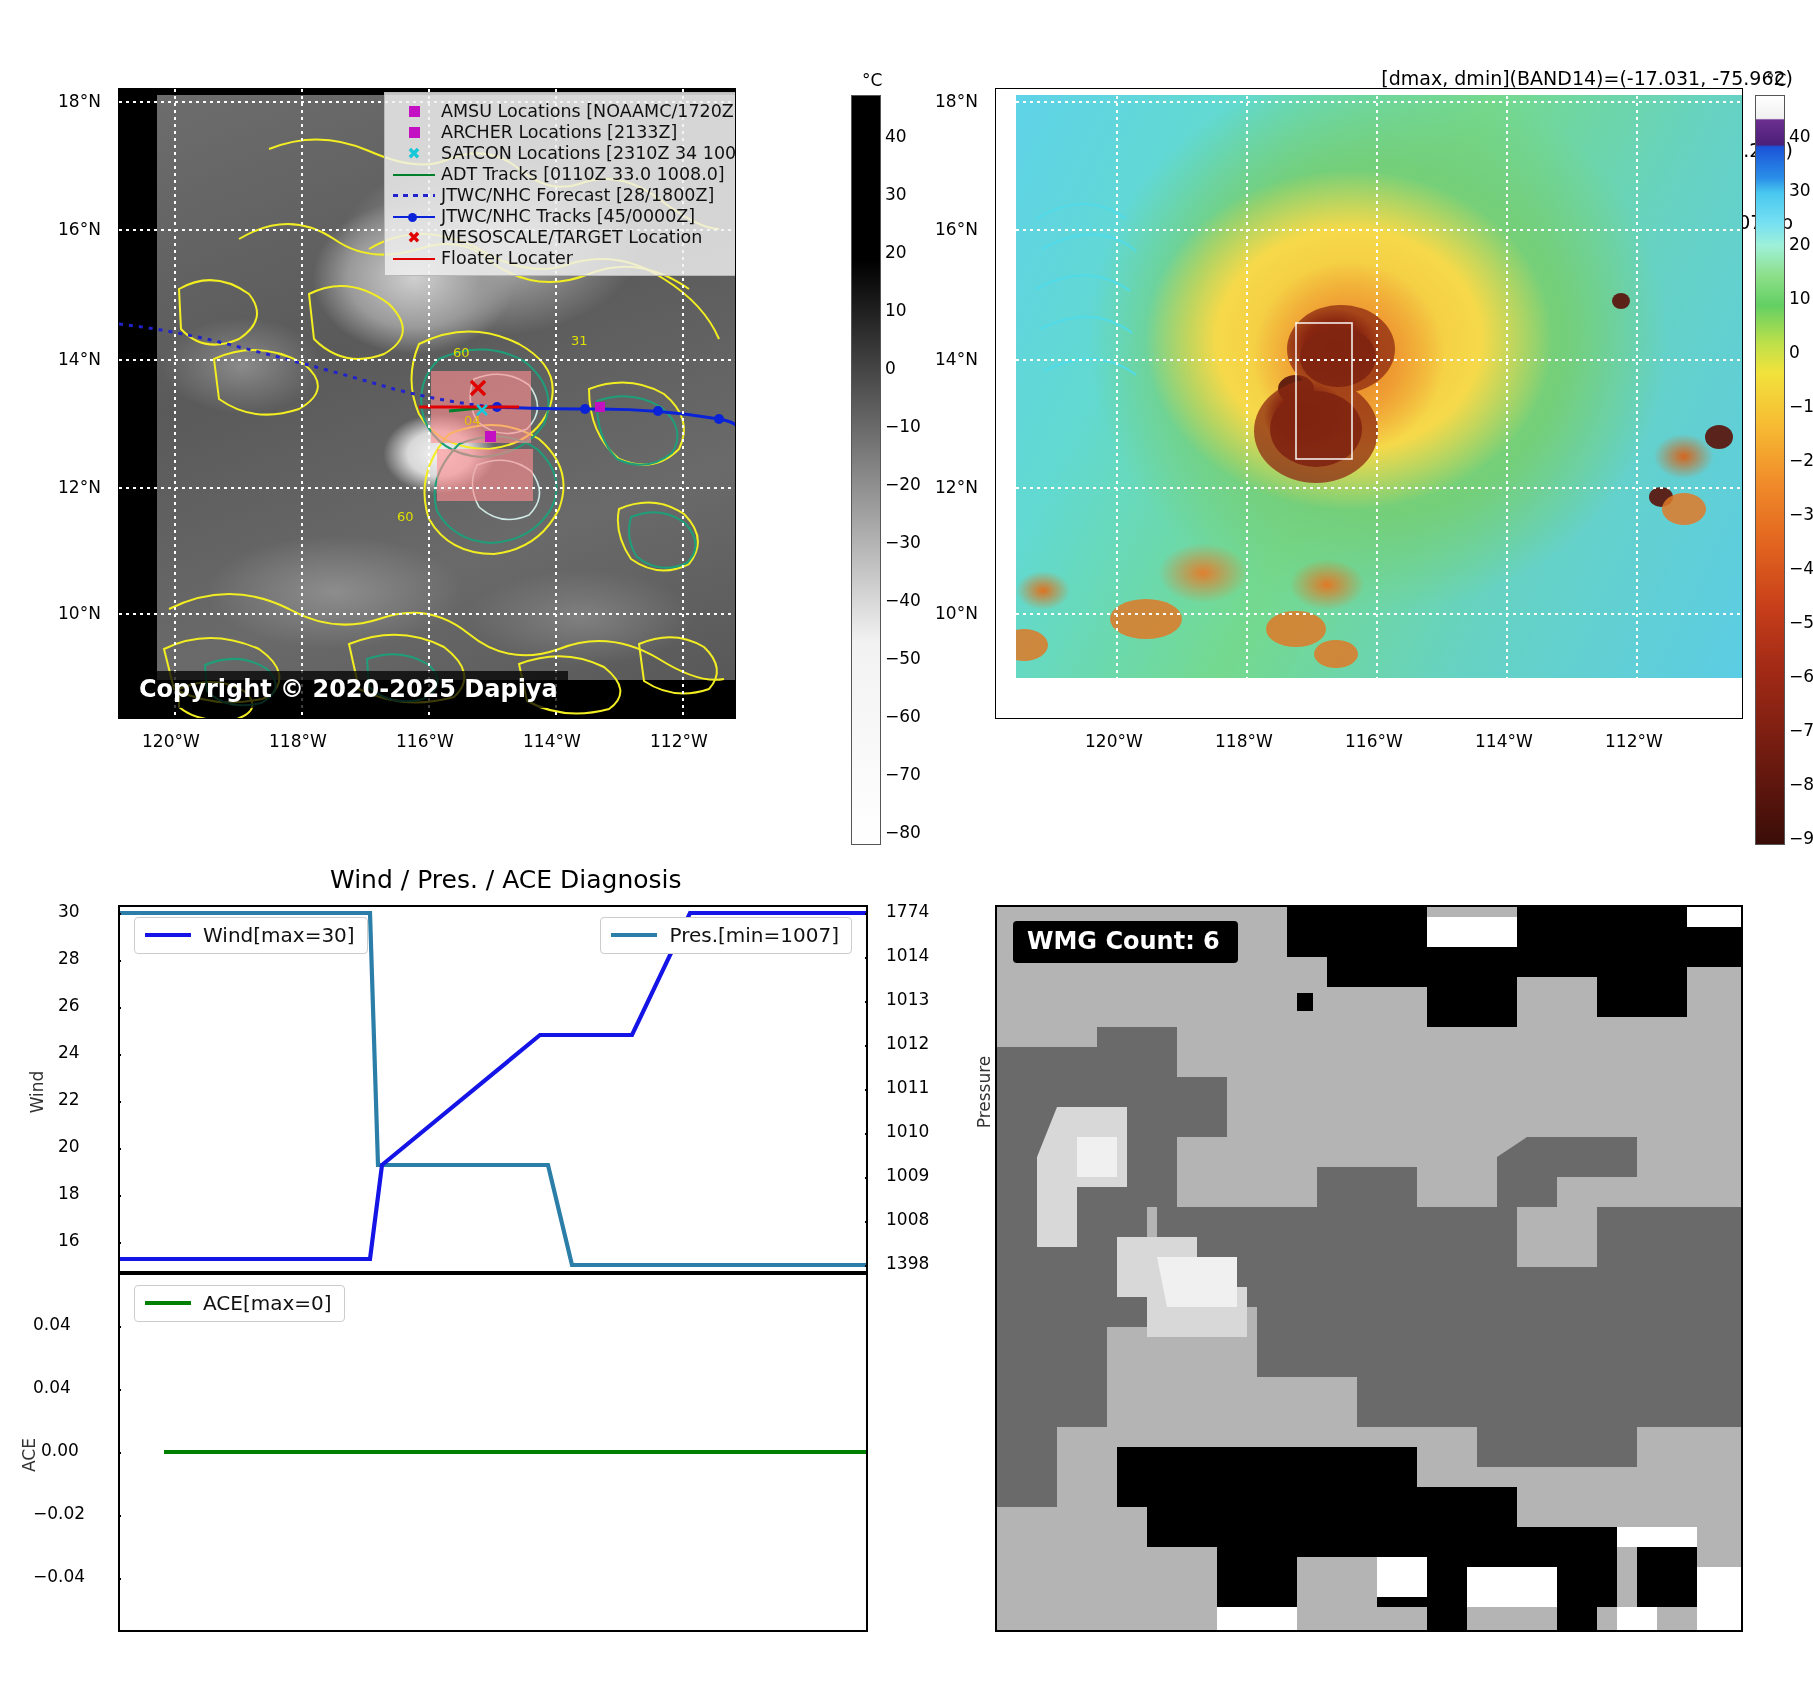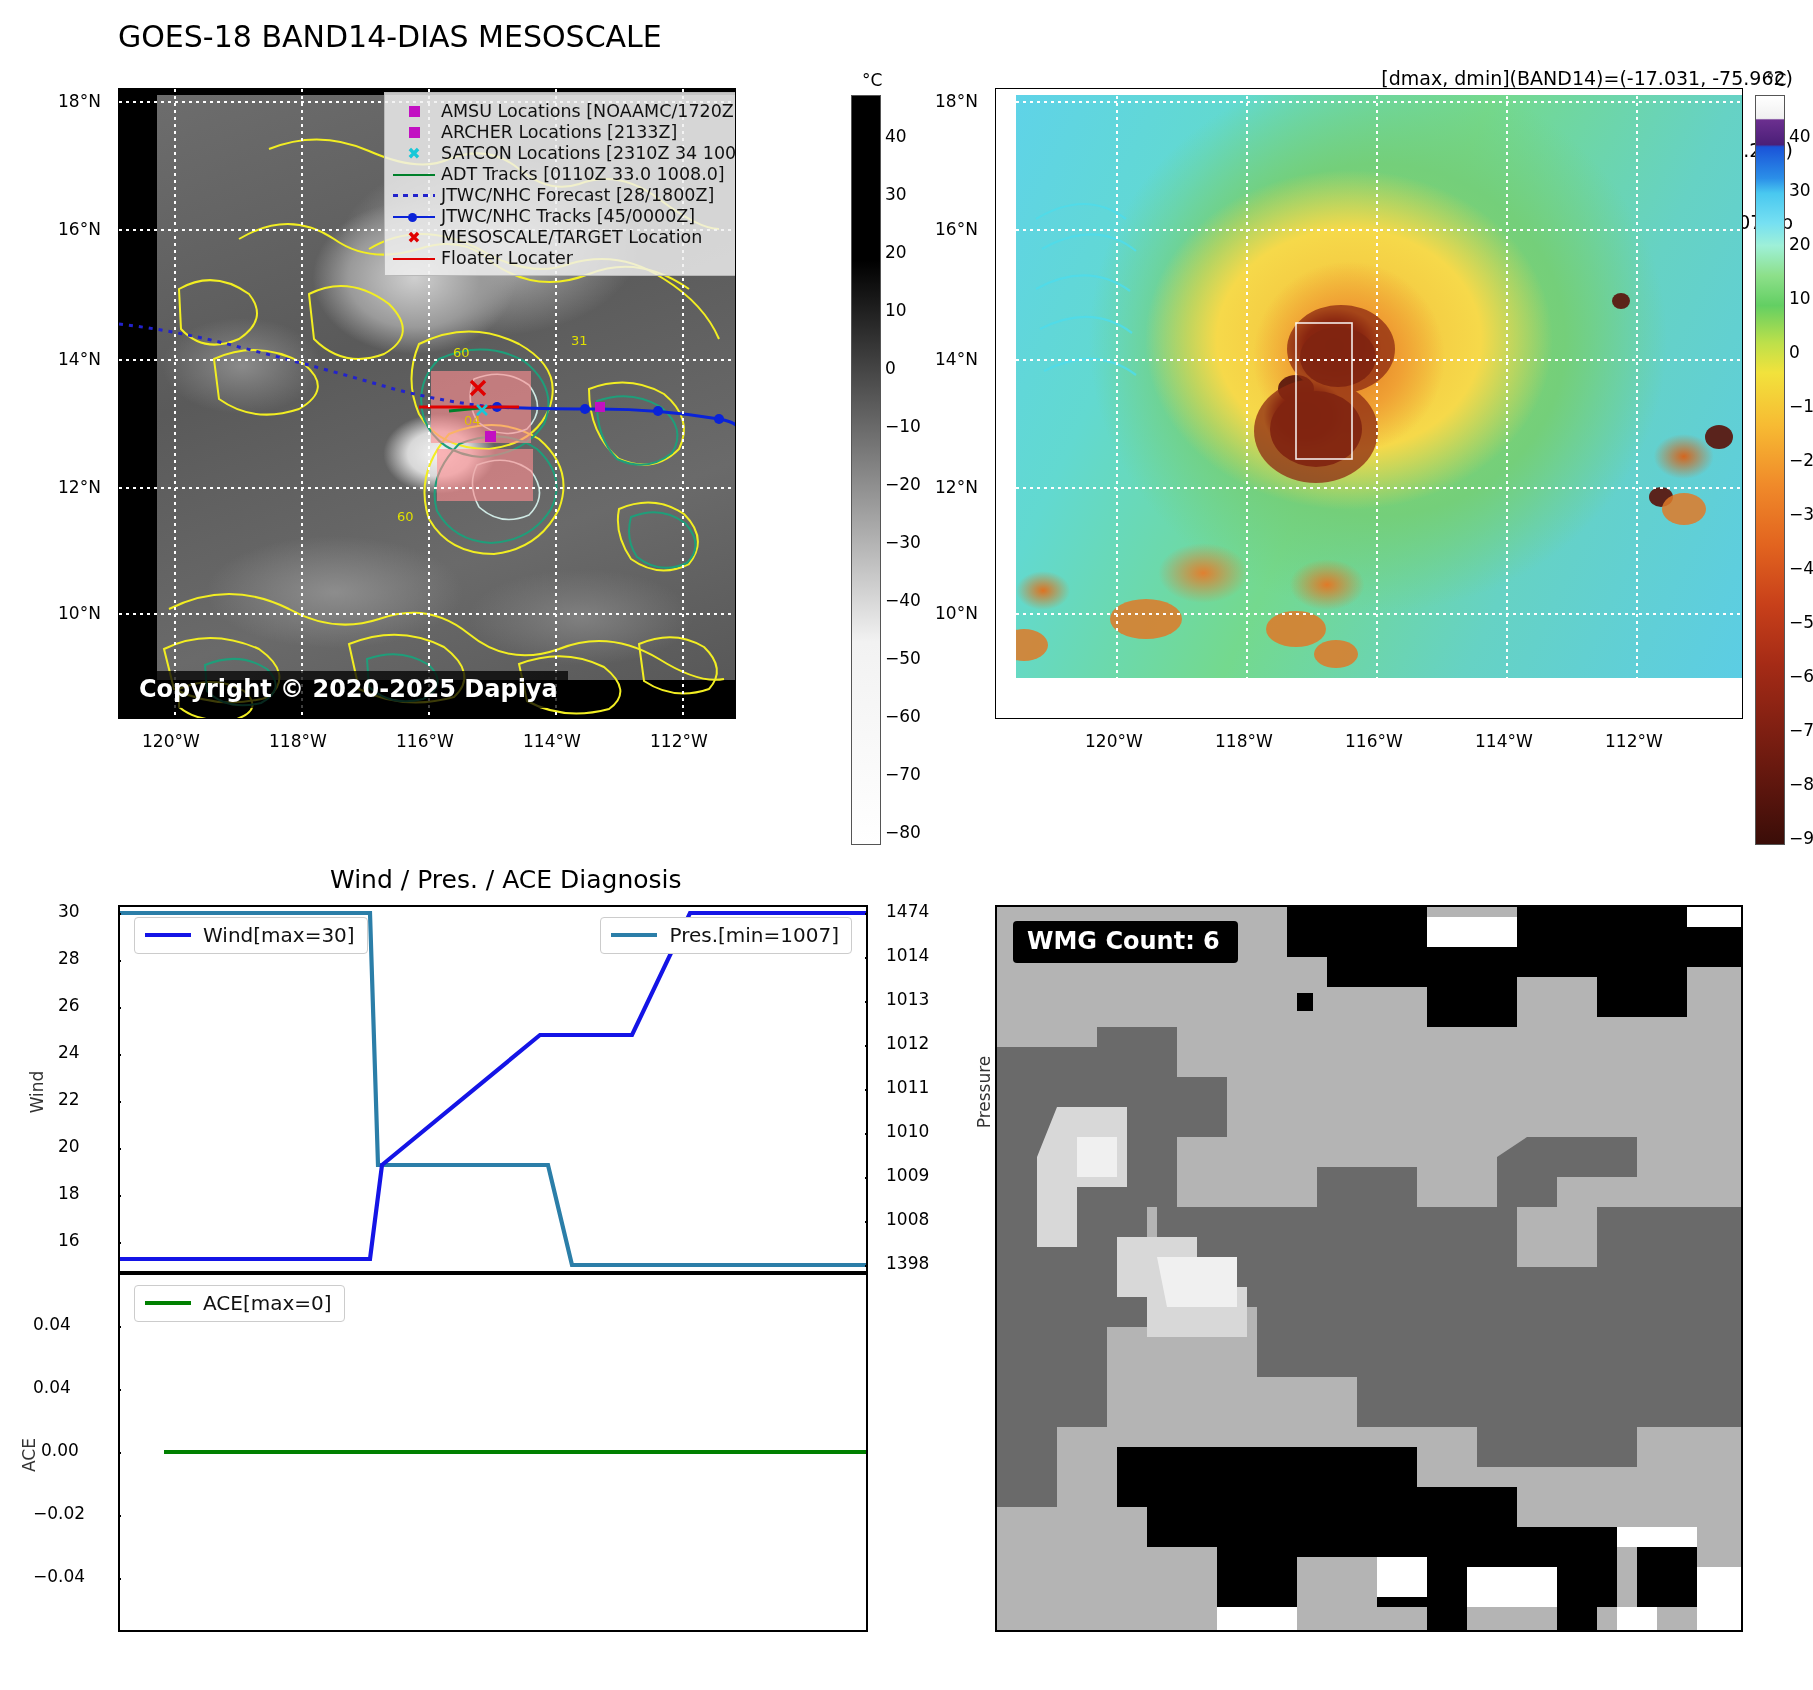--- a/index.html
+++ b/index.html
@@ -256,21 +256,20 @@
     white-space: pre;
   }
 
   svg { display: block; overflow: visible; }
 </style>
 </head>
 <body>
 
 <div id="page">
 
-  <div class="t" id="main-title">GOES-18 BAND14-DIAS MESOSCALE</div>
 
   <div id="right-header">
     <div>[dmax, dmin](BAND14)=(-17.031, -75.962)</div>
     <div>[dmax, dmin](AWV)=(-40.8, -74.239)</div>
     <div>18E.EIGHTEEN | 30kt, 1007mb</div>
   </div>
 
   <div id="ir-panel">
     <div class="ir-bg"></div>
     <div class="ir-darkleft"></div>
@@ -540,21 +539,21 @@
   <div class="ytick" style="left:58px; top:911px">30</div>
   <div class="ytick" style="left:58px; top:958px">28</div>
   <div class="ytick" style="left:58px; top:1005px">26</div>
   <div class="ytick" style="left:58px; top:1052px">24</div>
   <div class="ytick" style="left:58px; top:1099px">22</div>
   <div class="ytick" style="left:58px; top:1146px">20</div>
   <div class="ytick" style="left:58px; top:1193px">18</div>
   <div class="ytick" style="left:58px; top:1240px">16</div>
   <div class="ylab-rot" style="left:16px; top:1082px">Wind</div>
 
-  <div class="ytick" style="left:886px; top:911px">1474</div>
+  <div class="ytick" style="left:886px; top:911px">1774</div>
   <div class="ytick" style="left:886px; top:955px">1014</div>
   <div class="ytick" style="left:886px; top:999px">1013</div>
   <div class="ytick" style="left:886px; top:1043px">1012</div>
   <div class="ytick" style="left:886px; top:1087px">1011</div>
   <div class="ytick" style="left:886px; top:1131px">1010</div>
   <div class="ytick" style="left:886px; top:1175px">1009</div>
   <div class="ytick" style="left:886px; top:1219px">1008</div>
   <div class="ytick" style="left:886px; top:1263px">1398</div>
   <div class="ylab-rot" style="left:948px; top:1082px">Pressure</div>
 

